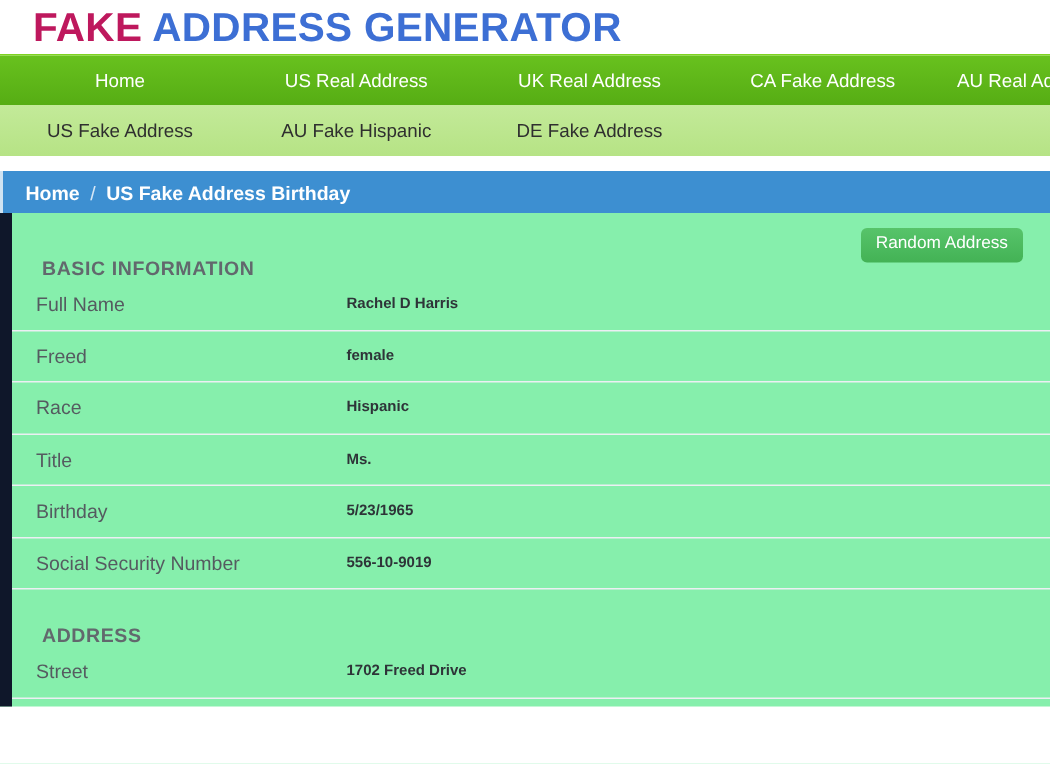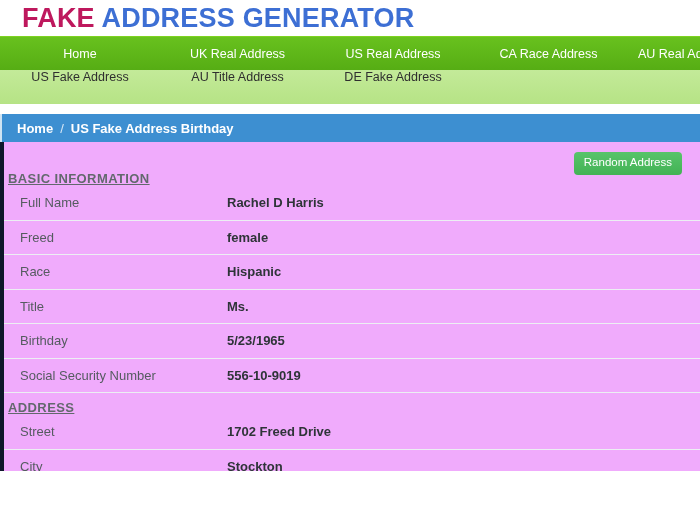--- a/index.html
+++ b/index.html
@@ -52,20 +52,21 @@
   .nav-primary .nav-item:nth-child(3) { width: 156px; }
   .nav-primary .nav-item:nth-child(4) { width: 155px; }
   .nav-primary .nav-item:nth-child(5) { width: 155px; text-align: left; padding-left: 12px; }
 
   
   .nav-secondary {
     height: 34px;
     background: #bde890;
     background: linear-gradient(to bottom, #c3ea99 0%, #b6e385 100%);
     display: flex;
+    align-items: center;
     overflow: hidden;
   }
   .nav-secondary .nav-item {
     color: #2f2f2f;
     font-size: 12.5px;
     white-space: nowrap;
     text-align: center;
     flex: 0 0 auto;
   }
   .nav-secondary .nav-item:nth-child(1) { width: 160px; }
@@ -96,22 +97,22 @@
     color: #d7e8f6;
     font-size: 13px;
     font-weight: normal;
     margin: 0 7px;
   }
 
   
   .content {
     position: relative;
     height: 329px;
-    background: #f0abfc;
-    border-left: 4px solid #0f172a;
+    background: #86efac;
+    border-left: 8px solid #0f172a;
     overflow: hidden;
   }
 
   .btn-random {
     position: absolute;
     top: 10px;
     right: 18px;
     background: #4cbb5f;
     background: linear-gradient(to bottom, #57c46a 0%, #43b255 100%);
     color: #ffffff;
@@ -122,65 +123,64 @@
     cursor: pointer;
     font-family: "Liberation Sans", sans-serif;
     line-height: 1;
   }
 
   .section-title {
     font-size: 13px;
     font-weight: bold;
     color: #62686d;
     letter-spacing: 0.4px;
-    padding-left: 4px;
+    padding-left: 20px;
     margin-top: 29px;
-    text-decoration: underline;
-  }
-  .section-title.addr { margin-top: 7px; }
+  }
+  .section-title.addr { margin-top: 23px; }
 
   .info-row {
     display: flex;
     align-items: center;
     height: 34.5px;
     padding-left: 16px;
     border-bottom: 1px solid #eceff3;
   }
   .info-label {
     width: 207px;
     flex: 0 0 207px;
     font-size: 13px;
     color: #555b60;
     white-space: nowrap;
   }
   .info-value {
-    font-size: 13px;
+    font-size: 10px;
     font-weight: bold;
     color: #2e3438;
     white-space: nowrap;
   }
 </style>
 </head>
 <body>
 
 <div class="site-header">
   <div class="site-title"><span class="title-fake">FAKE</span><span class="title-rest"> ADDRESS GENERATOR</span></div>
 </div>
 
 <nav class="nav-primary">
   <a class="nav-item">Home</a>
+  <a class="nav-item">US Real Address</a>
   <a class="nav-item">UK Real Address</a>
-  <a class="nav-item">US Real Address</a>
-  <a class="nav-item">CA Race Address</a>
+  <a class="nav-item">CA Fake Address</a>
   <a class="nav-item">AU Real Address</a>
 </nav>
 
 <nav class="nav-secondary">
   <a class="nav-item">US Fake Address</a>
-  <a class="nav-item">AU Title Address</a>
+  <a class="nav-item">AU Fake Hispanic</a>
   <a class="nav-item">DE Fake Address</a>
 </nav>
 
 <div class="nav-gap"></div>
 
 <div class="breadcrumb-bar">
   <a class="crumb">Home</a>
   <span class="crumb-sep">/</span>
   <span class="crumb">US Fake Address Birthday</span>
 </div>

